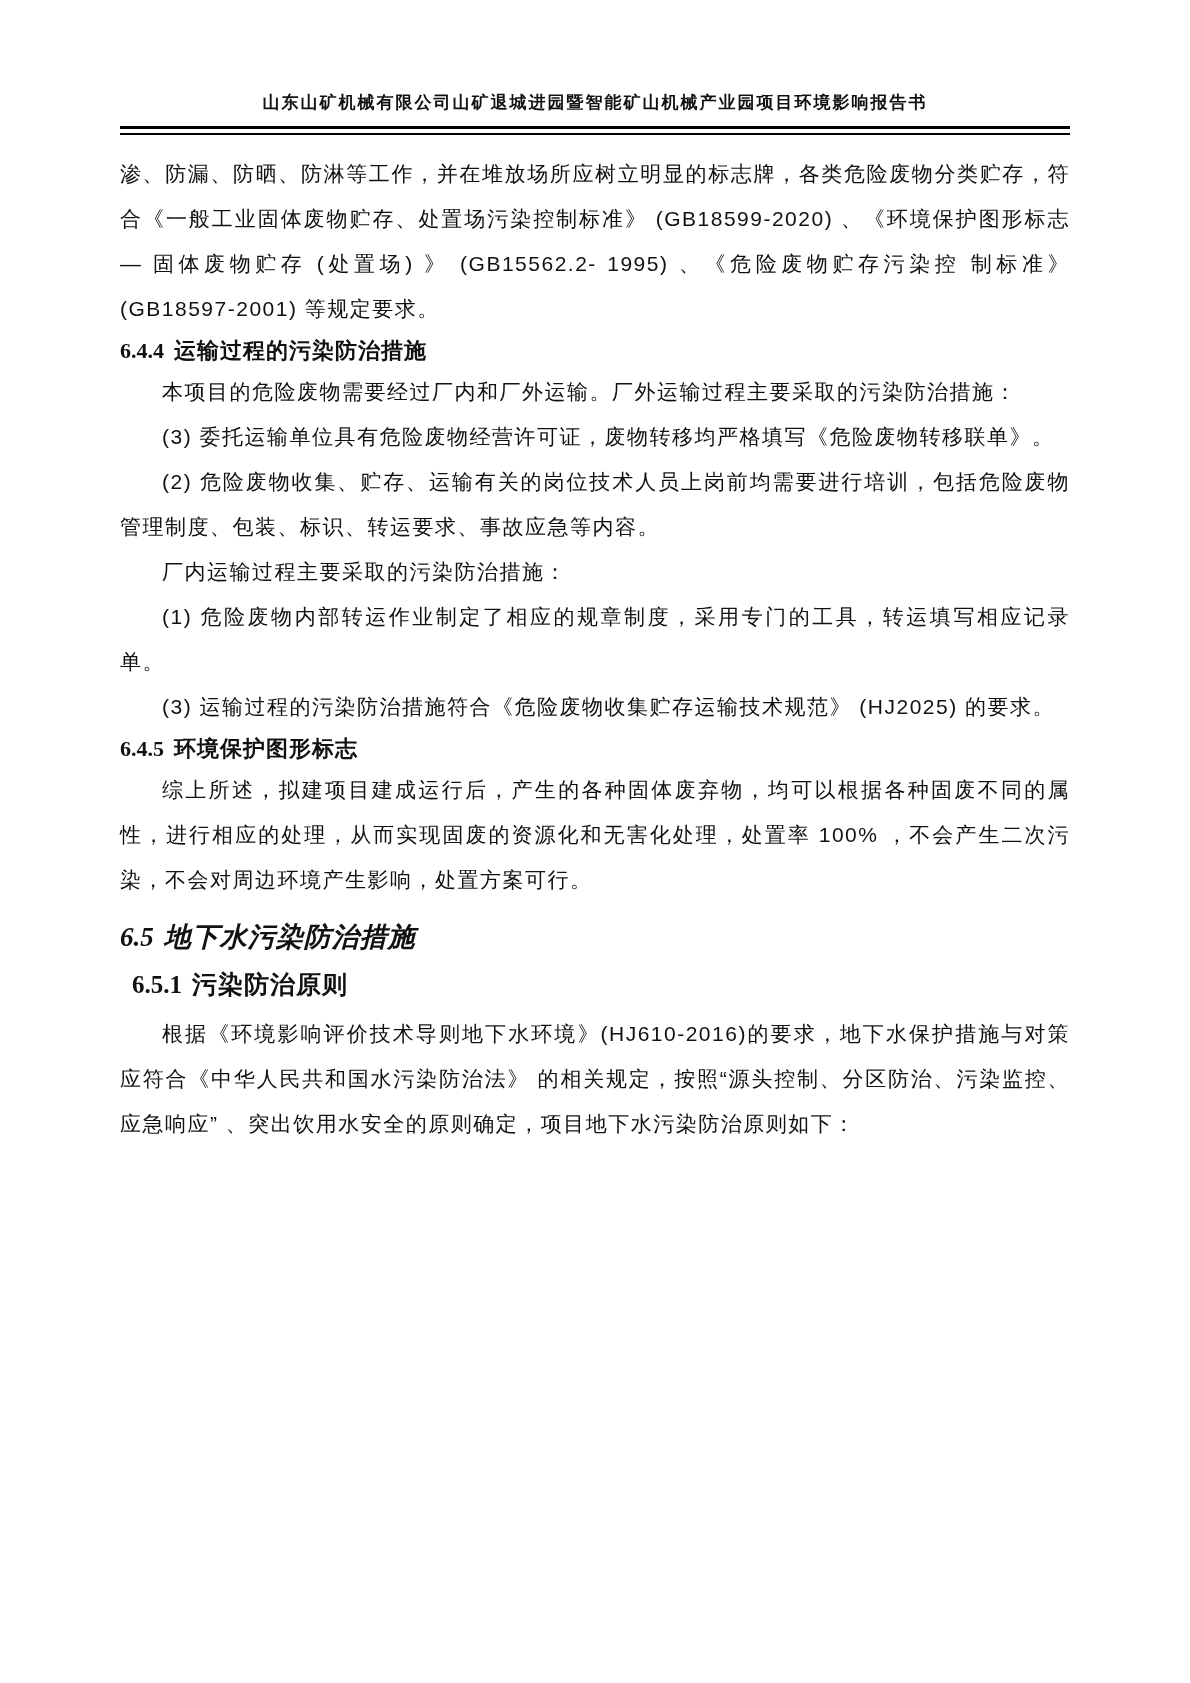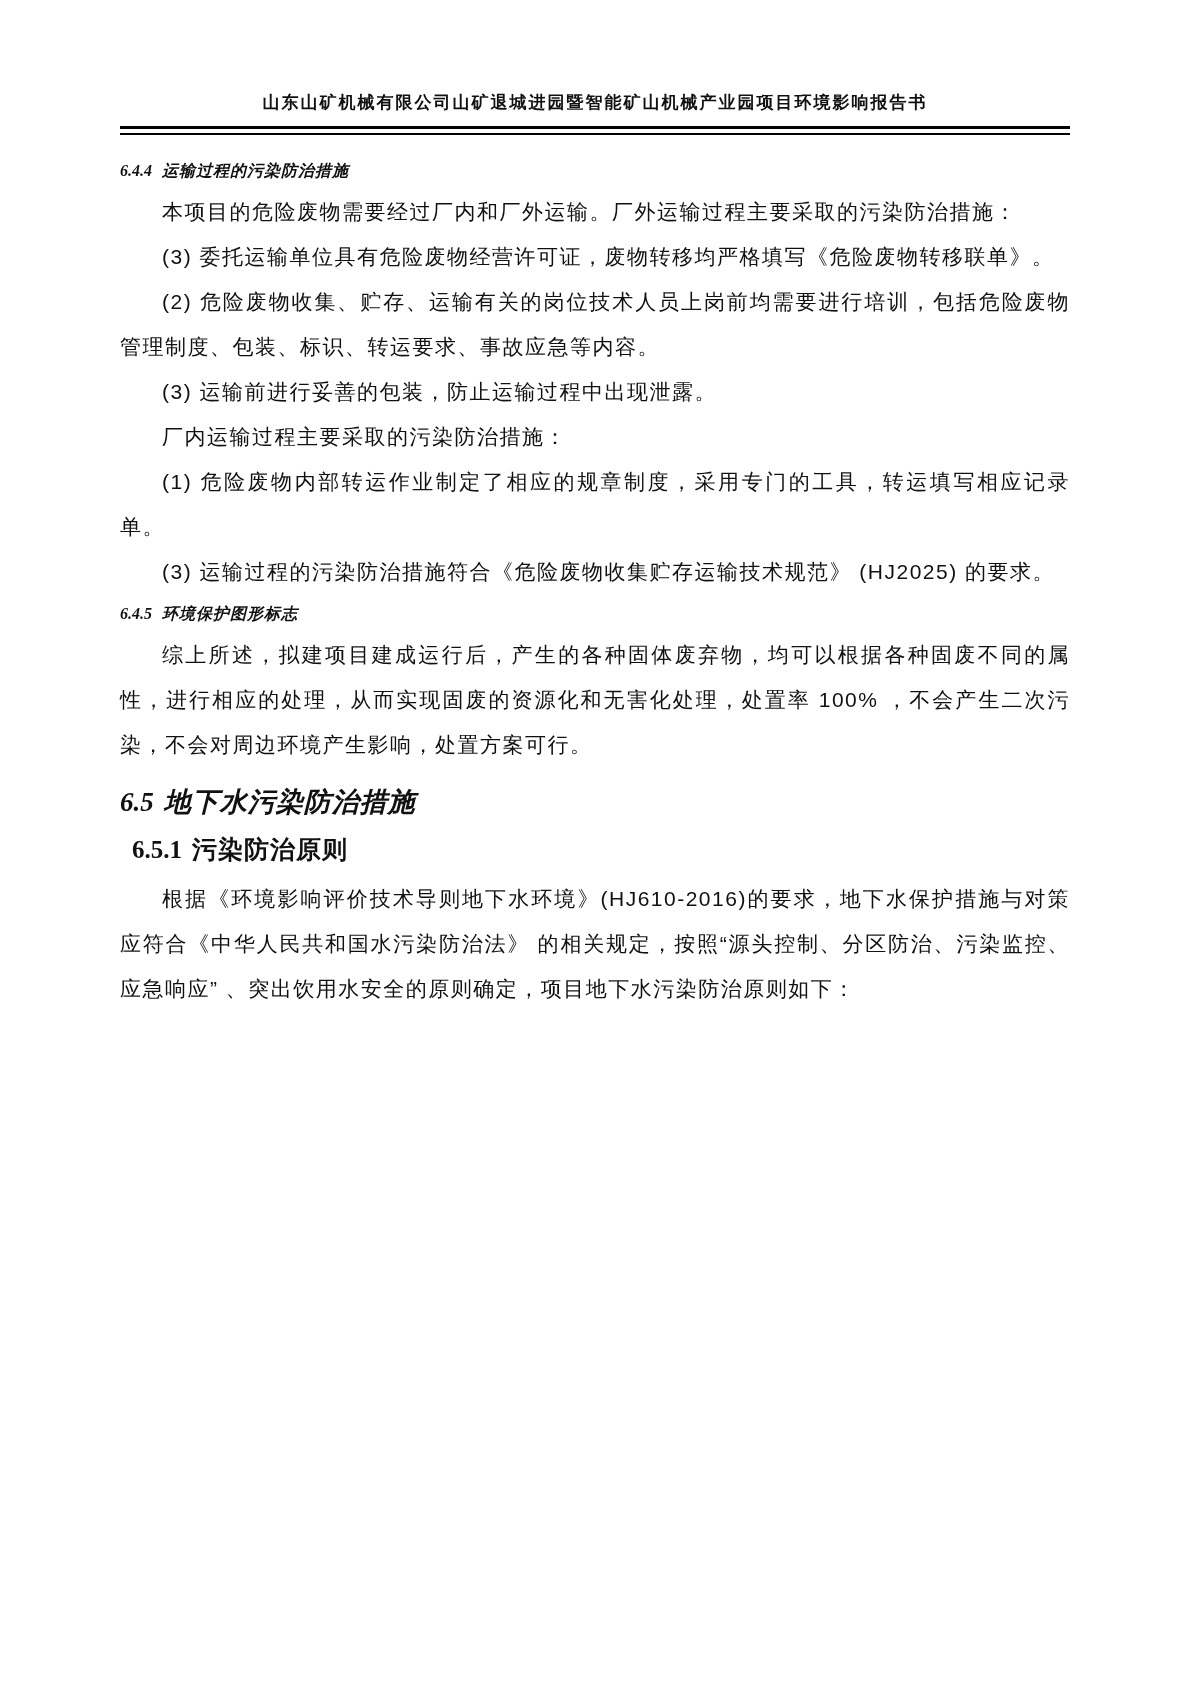--- a/index.html
+++ b/index.html
@@ -49,26 +49,25 @@
     text-align: justify;
     text-justify: inter-ideograph;
     color: #111111;
     font-family: "Liberation Sans", sans-serif;
   }
   p.body.indent {
     text-indent: 2em;
   }
   h3.sec-small {
     margin: 6px 0 4px 0;
-    font-size: 16px;
+    font-size: 22px;
     font-weight: 600;
     line-height: 28px;
     letter-spacing: 1px;
     font-family: "Liberation Sans", sans-serif;
-    font-style: italic;
   }
   h3.sec-small .hnum {
     font-family: "Liberation Serif", serif;
     font-weight: 700;
     margin-right: 10px;
     letter-spacing: 0;
   }
   h1.sec-big {
     margin: 18px 0 8px 0;
     font-size: 27px;
@@ -116,32 +115,32 @@
 
 <div class="page">
 
   <div class="header">
     <div class="header-title">山东山矿机械有限公司山矿退城进园暨智能矿山机械产业园项目环境影响报告书</div>
     <div class="header-rule"></div>
   </div>
 
   <div class="content">
 
+    <p class="body">渗、防漏、防晒、防淋等工作，并在堆放场所应树立明显的标志牌，各类危险废物分类贮存，符合《一般工业固体废物贮存、处置场污染控制标准》 (GB18599-2020) 、《环境保护图形标志— 固体废物贮存 (处置场) 》 (GB15562.2- 1995) 、《危险废物贮存污染控 制标准》 (GB18597-2001) 等规定要求。</p>
 
     <h3 class="sec-small">
       <span class="hnum">6.4.4</span><span>运输过程的污染防治措施</span>
     </h3>
 
     <p class="body indent">本项目的危险废物需要经过厂内和厂外运输。厂外运输过程主要采取的污染防治措施：</p>
 
     <p class="body indent">(3) 委托运输单位具有危险废物经营许可证，废物转移均严格填写《危险废物转移联单》。</p>
 
     <p class="body indent">(2) 危险废物收集、贮存、运输有关的岗位技术人员上岗前均需要进行培训，包括危险废物管理制度、包装、标识、转运要求、事故应急等内容。</p>
 
-    <p class="body indent">(3) 运输前进行妥善的包装，防止运输过程中出现泄露。</p>
 
     <p class="body indent">厂内运输过程主要采取的污染防治措施：</p>
 
     <p class="body indent">(1) 危险废物内部转运作业制定了相应的规章制度，采用专门的工具，转运填写相应记录单。</p>
 
 
     <p class="body indent">(3) 运输过程的污染防治措施符合《危险废物收集贮存运输技术规范》 (HJ2025) 的要求。</p>
 
     <h3 class="sec-small">
       <span class="hnum">6.4.5</span><span>环境保护图形标志</span>

